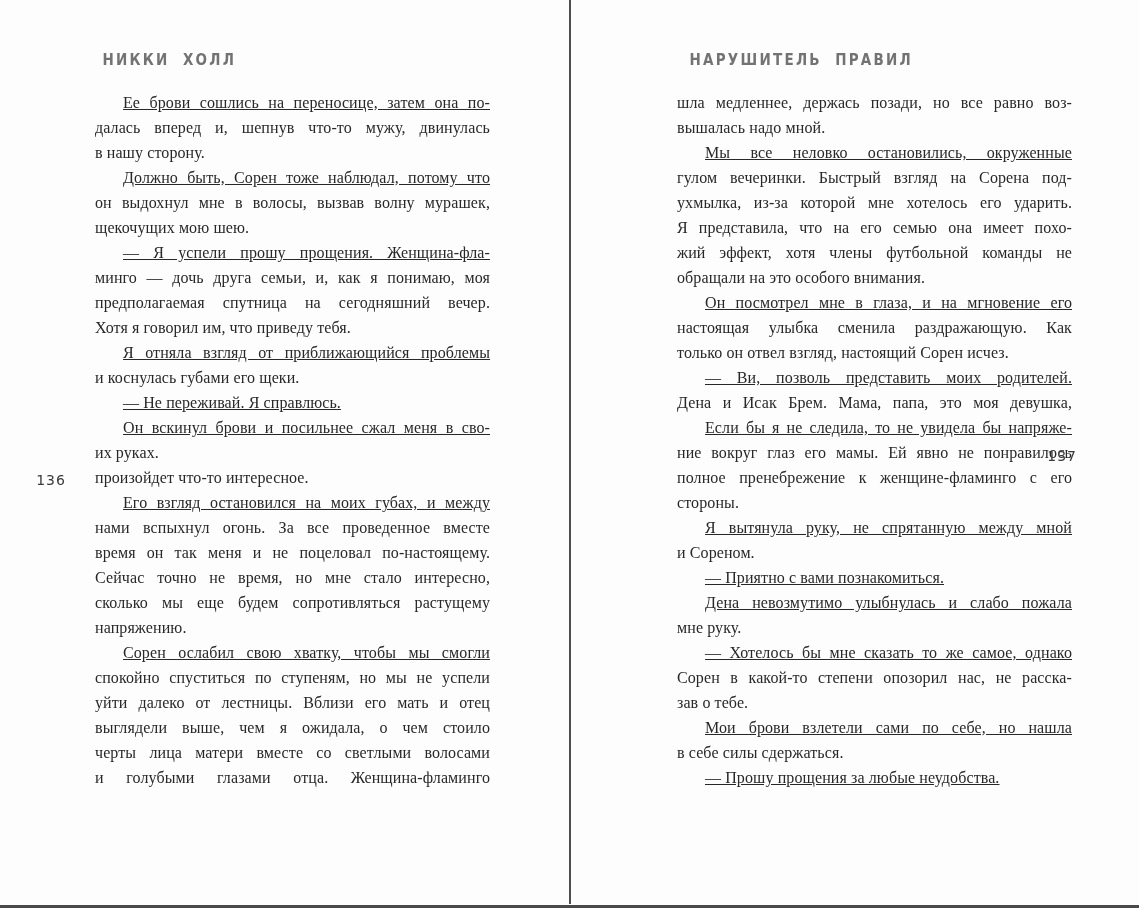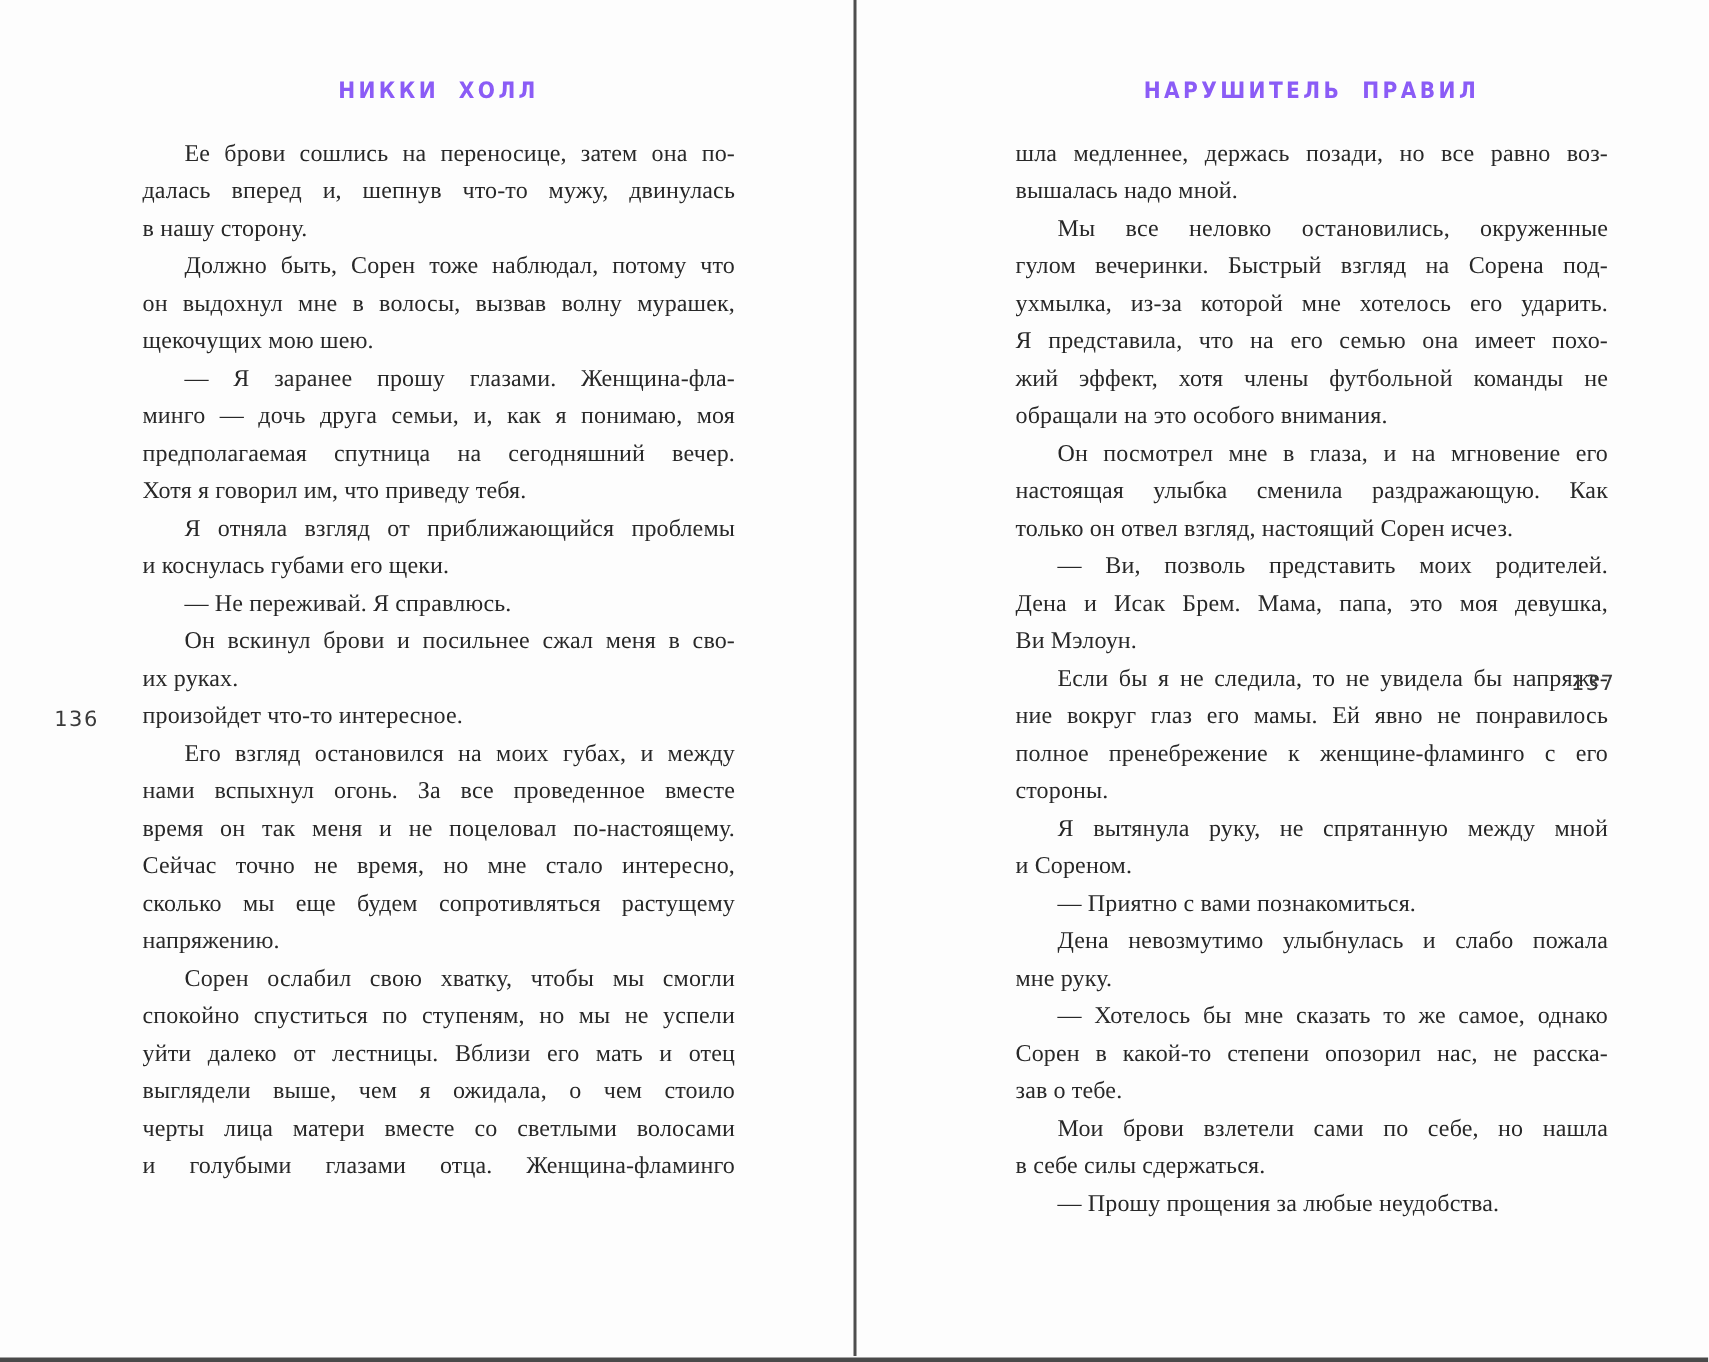--- a/index.html
+++ b/index.html
@@ -35,25 +35,24 @@
     width: 395px;
     height: 908px;
   }
   .page.left  { left: 95px; }
   .page.right { left: 645px; margin-left: 32px; }
   .running-header {
     position: absolute;
     top: 51px;
     left: 0;
     width: 100%;
-    text-align: center;
     font-family: "DejaVu Sans", "Liberation Sans", sans-serif;
     font-weight: 700;
     font-size: 15px;
-    color: #8b5cf6;
+    color: #737373;
   }
   .running-header .hd {
     display: inline-block;
     transform: scaleX(0.9);
     letter-spacing: 2.5px;
     word-spacing: 7px;
     white-space: nowrap;
   }
   .page-body {
     position: absolute;
@@ -65,21 +64,21 @@
   .line {
     height: 25px;
     line-height: 25px;
     font-size: 16px;
     text-align: justify;
     text-align-last: justify;
     white-space: nowrap;
     letter-spacing: 0.1px;
   }
   .line.final { text-align-last: left; }
-  .line.indent { padding-left: 28px; }
+  .line.indent { padding-left: 28px; text-decoration: underline; }
   .page-number {
     position: absolute;
     top: 447px;
     font-family: "DejaVu Sans", "Liberation Sans", sans-serif;
     font-size: 14px;
     line-height: 18px;
     color: #3a3a3a;
     letter-spacing: 1px;
   }
   .page-number.pn-left  { left: 36px;  width: 30px; text-align: center; margin-top: 24px; }
@@ -99,21 +98,21 @@
           <div class="line indent">Ее брови сошлись на переносице, затем она по-</div>
           <div class="line">далась вперед и, шепнув что-то мужу, двинулась</div>
           <div class="line final">в нашу сторону.</div>
         </div>
         <div class="para">
           <div class="line indent">Должно быть, Сорен тоже наблюдал, потому что</div>
           <div class="line">он выдохнул мне в волосы, вызвав волну мурашек,</div>
           <div class="line final">щекочущих мою шею.</div>
         </div>
         <div class="para">
-          <div class="line indent">— Я заранее прошу глазами. Женщина-фла-</div>
+          <div class="line indent">— Я успели прошу прощения. Женщина-фла-</div>
           <div class="line">минго — дочь друга семьи, и, как я понимаю, моя</div>
           <div class="line">предполагаемая спутница на сегодняшний вечер.</div>
           <div class="line final">Хотя я говорил им, что приведу тебя.</div>
         </div>
         <div class="para">
           <div class="line indent">Я отняла взгляд от приближающийся проблемы</div>
           <div class="line final">и коснулась губами его щеки.</div>
         </div>
         <div class="para">
           <div class="line final indent">— Не переживай. Я справлюсь.</div>
@@ -162,21 +161,20 @@
           <div class="line final">обращали на это особого внимания.</div>
         </div>
         <div class="para">
           <div class="line indent">Он посмотрел мне в глаза, и на мгновение его</div>
           <div class="line">настоящая улыбка сменила раздражающую. Как</div>
           <div class="line final">только он отвел взгляд, настоящий Сорен исчез.</div>
         </div>
         <div class="para">
           <div class="line indent">— Ви, позволь представить моих родителей.</div>
           <div class="line">Дена и Исак Брем. Мама, папа, это моя девушка,</div>
-          <div class="line final">Ви Мэлоун.</div>
         </div>
         <div class="para">
           <div class="line indent">Если бы я не следила, то не увидела бы напряже-</div>
           <div class="line">ние вокруг глаз его мамы. Ей явно не понравилось</div>
           <div class="line">полное пренебрежение к женщине-фламинго с его</div>
           <div class="line final">стороны.</div>
         </div>
         <div class="para">
           <div class="line indent">Я вытянула руку, не спрятанную между мной</div>
           <div class="line final">и Сореном.</div>

